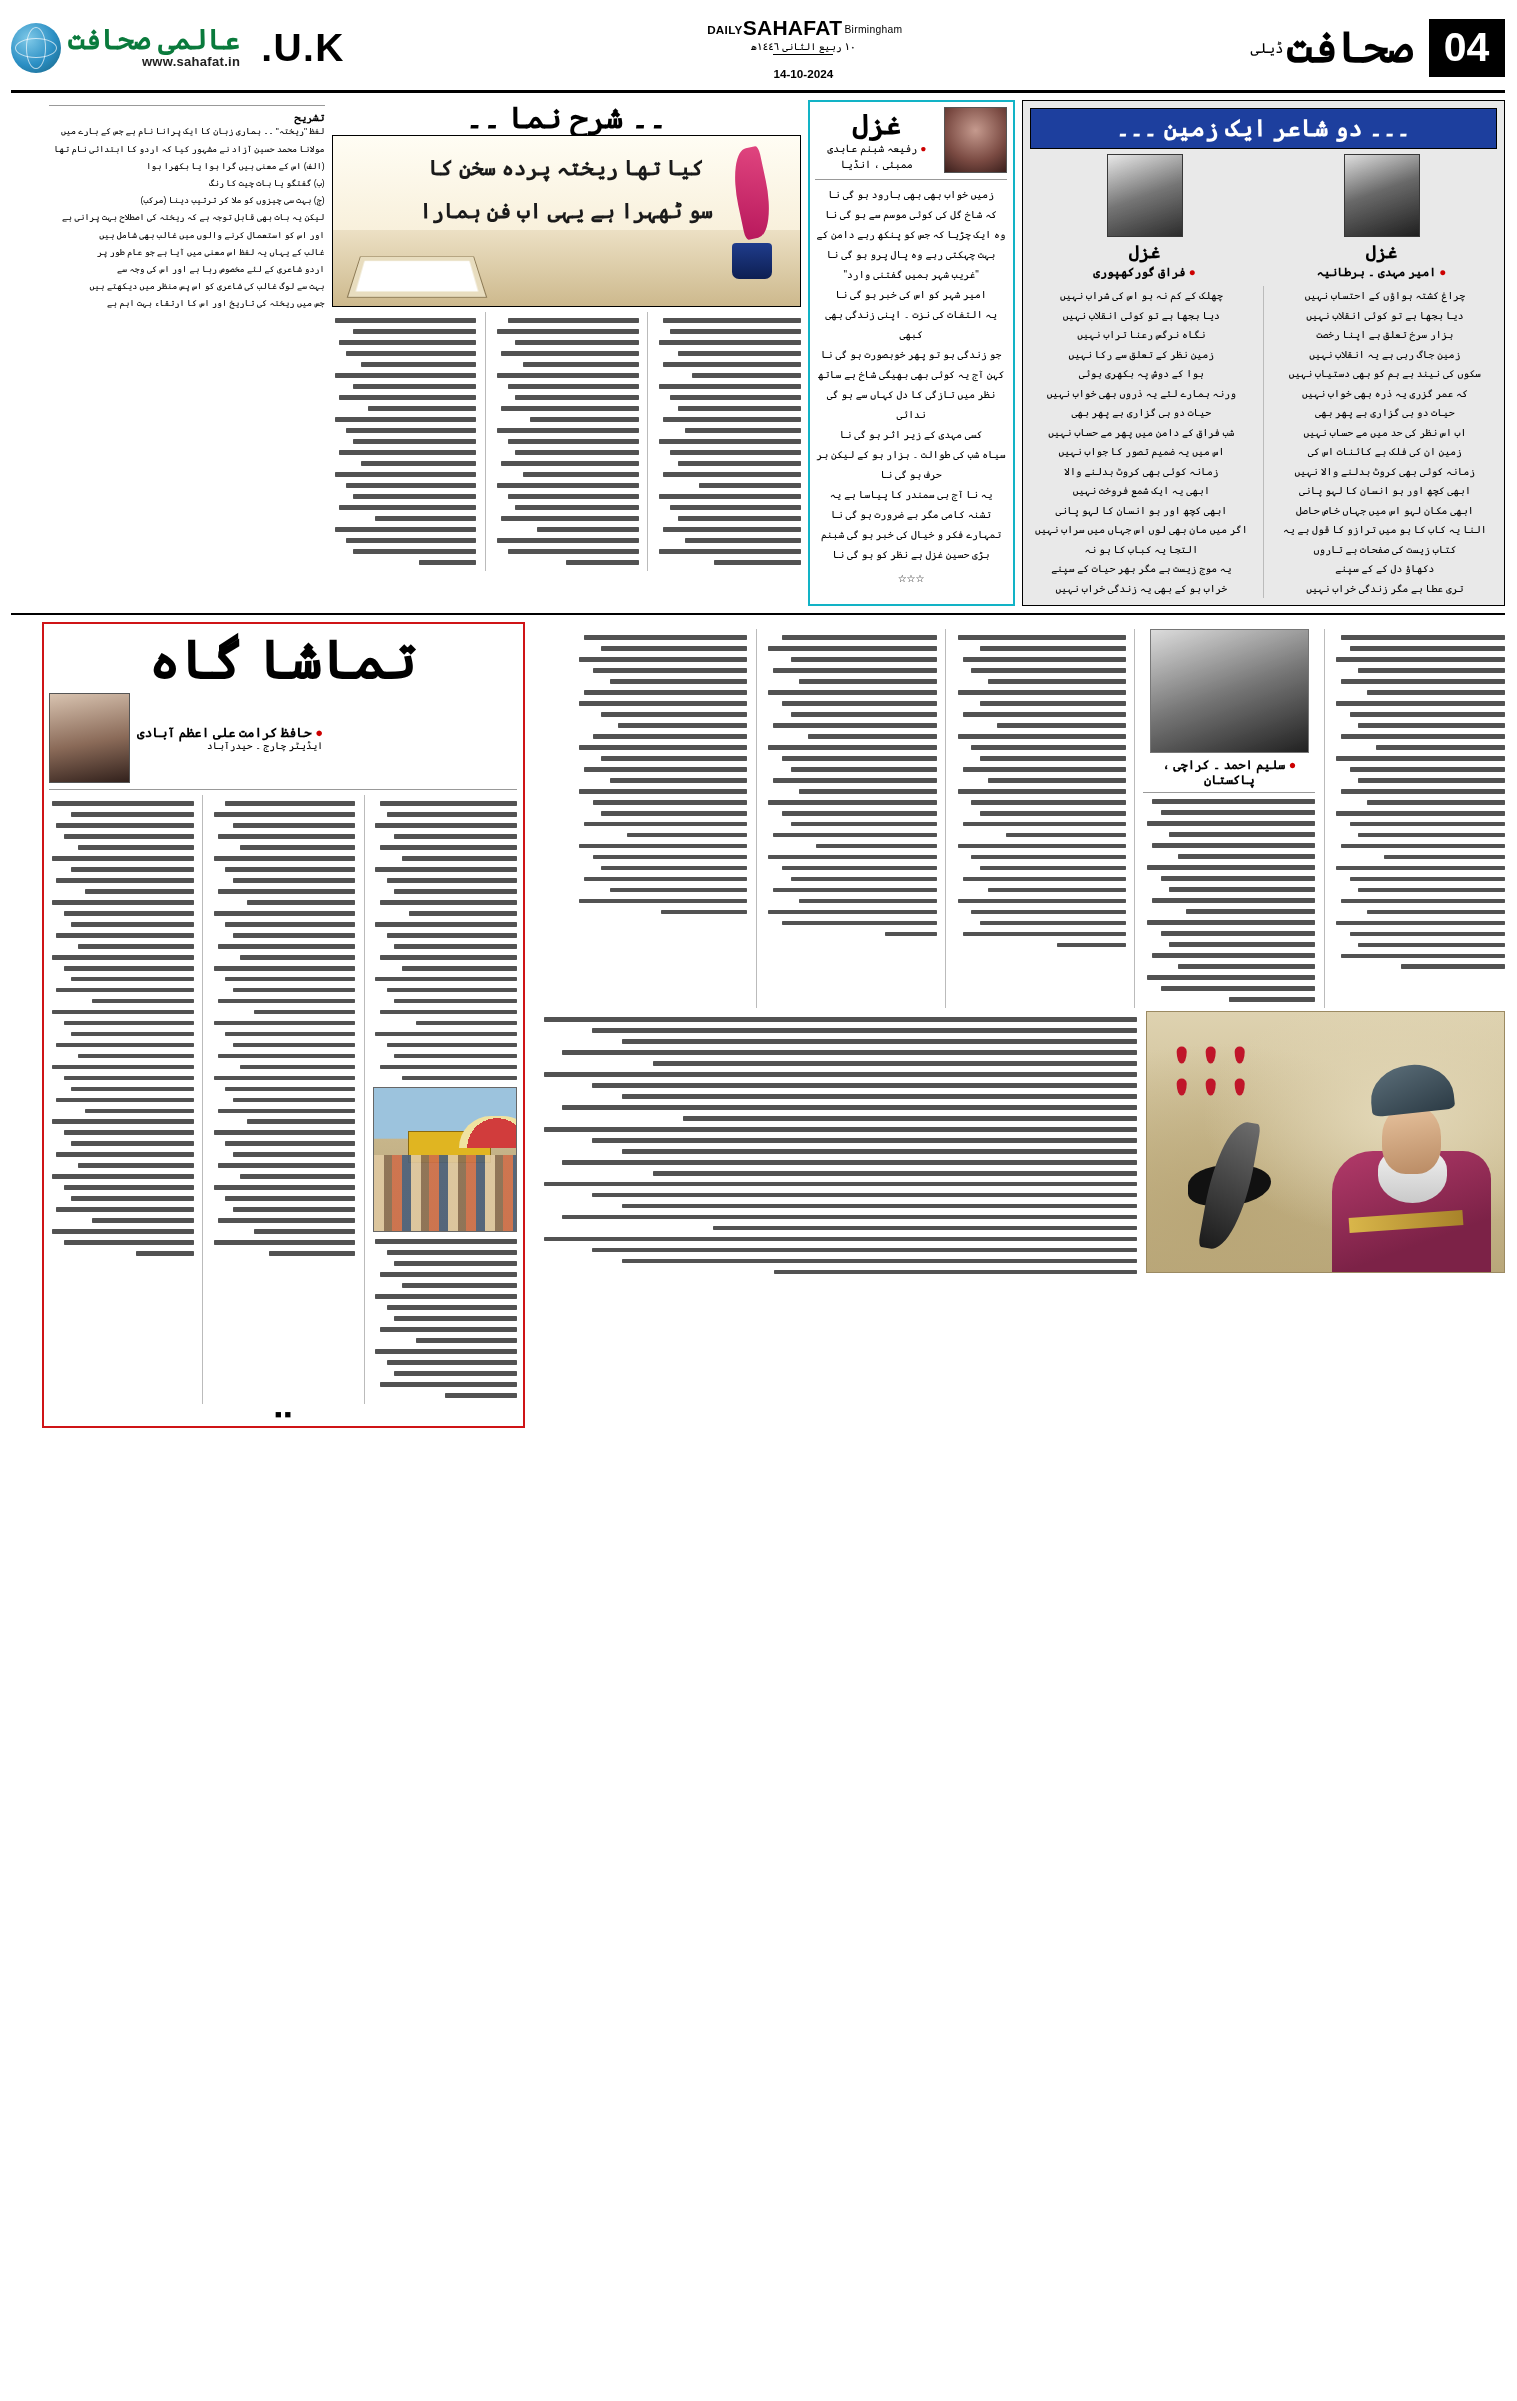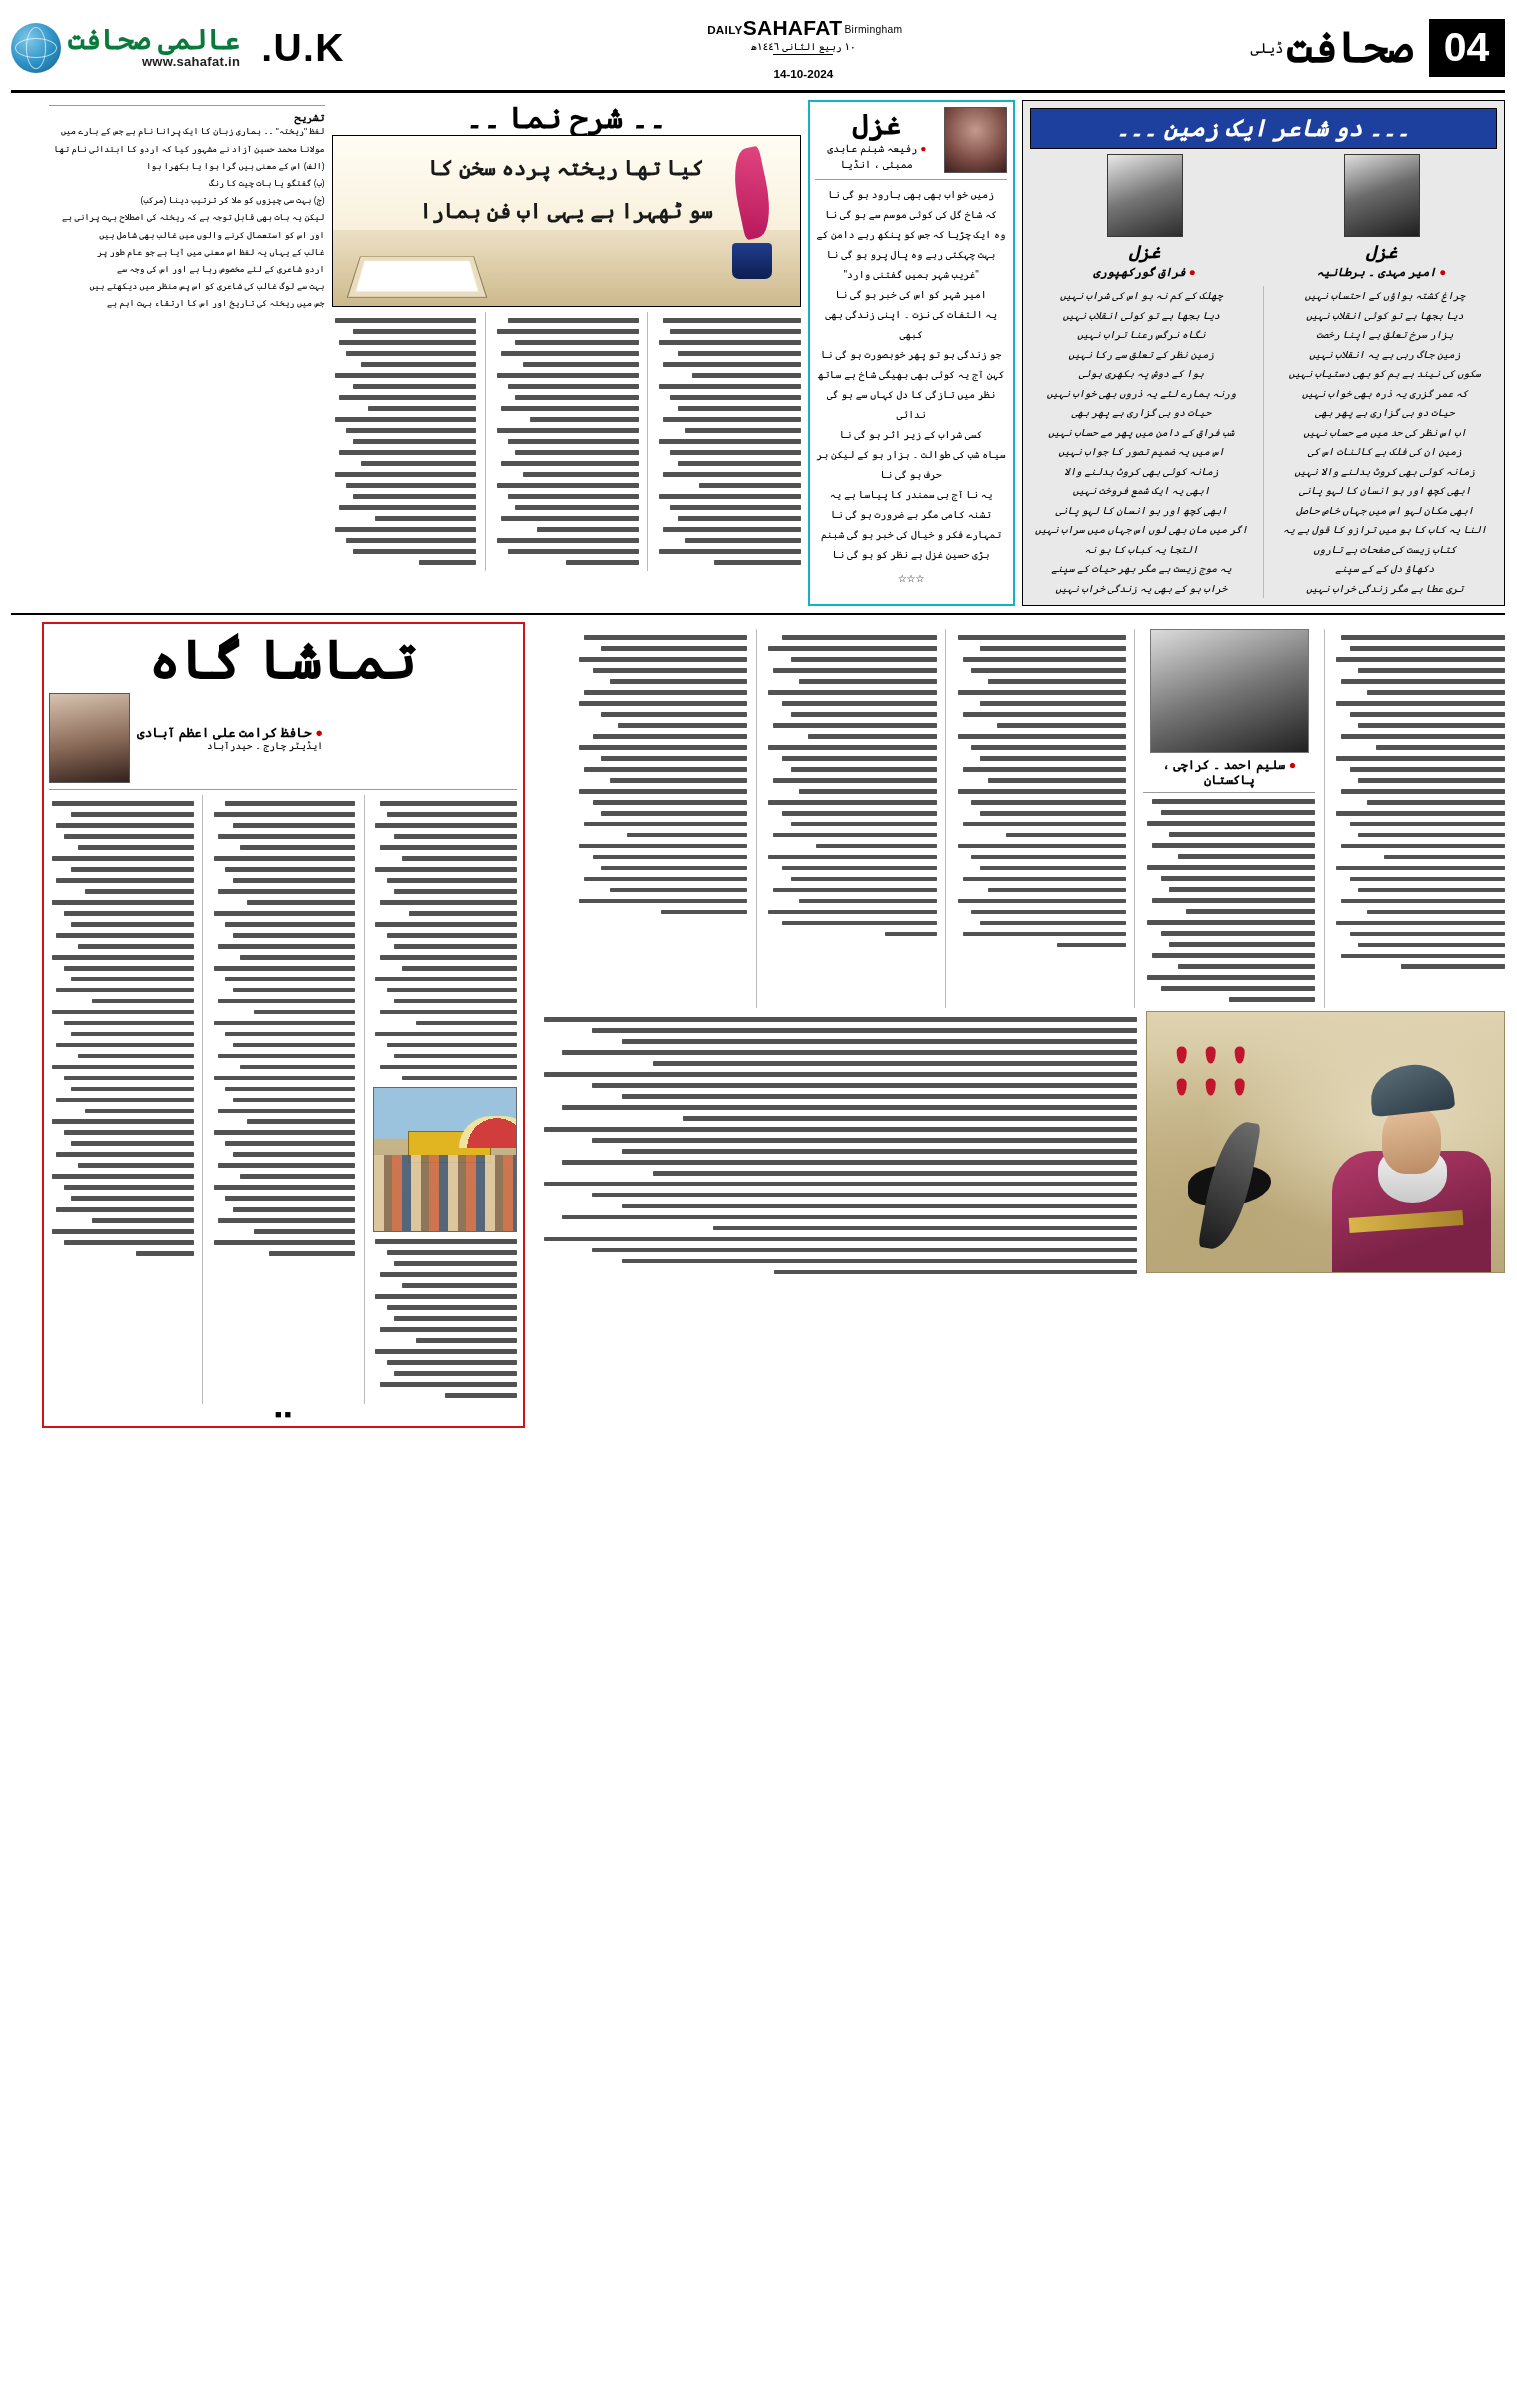--- a/index.html
+++ b/index.html
@@ -73,21 +73,21 @@
   .col { }
 
   
   .urdu-lines { direction: rtl; }
   .ln { height: 4.8px; background:#2c2c2c; margin: 6.2px 0; border-radius:0.7px; opacity:0.82;}
   .ln.s90{width:90%}.ln.s85{width:85%}.ln.s80{width:80%}.ln.s75{width:75%}
   .ln.s70{width:70%}.ln.s60{width:60%}.ln.s50{width:50%}.ln.s98{width:98%}
   .ln.s95{width:95%}.ln.s40{width:40%}.ln.s30{width:30%}
 
   
-  .panel-gray { background:#e9e9e9; border:1.4px solid #000; padding:7px;font-style:italic; }
+  .panel-gray { background:#e9e9e9; border:1.4px solid #000; padding:7px; }
   .title-blue {
     background:#1d3f9e; color:#fff; font-size:23.5px; font-weight:bold;
     text-align:center; padding:5.5px 2.8px; border:1.4px solid #000; margin-bottom:5.5px;
   }
   .poet-row { display:flex; justify-content:space-around; gap:7px; }
   .poet { text-align:center; width:48%; }
   .poet-photo {
     width: 76px; height: 83px; margin: 0 auto 4.1px;
     border:1.4px solid #444; filter: grayscale(1) contrast(1.2);
   }
@@ -378,21 +378,21 @@
         <div>زمیں خواب بھی بھی بارود ہو گی نا</div>
         <div>کہ شاخ گل کی کوئی موسم سے ہو گی نا</div>
         <div>وہ ایک چڑیا کہ جس کو پنکھ رہے دامن کے</div>
         <div>بہت چہکتی رہے وہ پال پرو ہو گی نا</div>
         <div>"غریب شہر ہمیں گفتنی وارد"</div>
         <div>امیر شہر کو اس کی خبر ہو گی نا</div>
         <div>یہ التفات کی نزت ۔ اپنی زندگی بھی کبھی</div>
         <div>جو زندگی ہو تو پھر خوبصورت ہو گی نا</div>
         <div>کہن آج یہ کوئی بھی بھیگی شاخ ہے ساتھ</div>
         <div>نظر میں تازگی کا دل کہاں سے ہو گی ندائی</div>
-        <div>کسی شراب کے زیر اثر ہو گی نا</div>
+        <div>کسی مہدی کے زیر اثر ہو گی نا</div>
         <div>سیاہ شب کی طوالت ۔ ہزار ہو کے لیکن ہر حرف ہو گی نا</div>
         <div>یہ نا آج ہی سمندر کا پیاسا ہے یہ</div>
         <div>تشنہ کامی مگر بے ضرورت ہو گی نا</div>
         <div>تمہارے فکر و خیال کی خبر ہو گی شبنم</div>
         <div>بڑی حسین غزل ہے نظر کو ہو گی نا</div>
         <div style="margin-top:4.1px;">☆☆☆</div>
       </div>
     </div>
 
     <div class="col" style="width:469px;">

